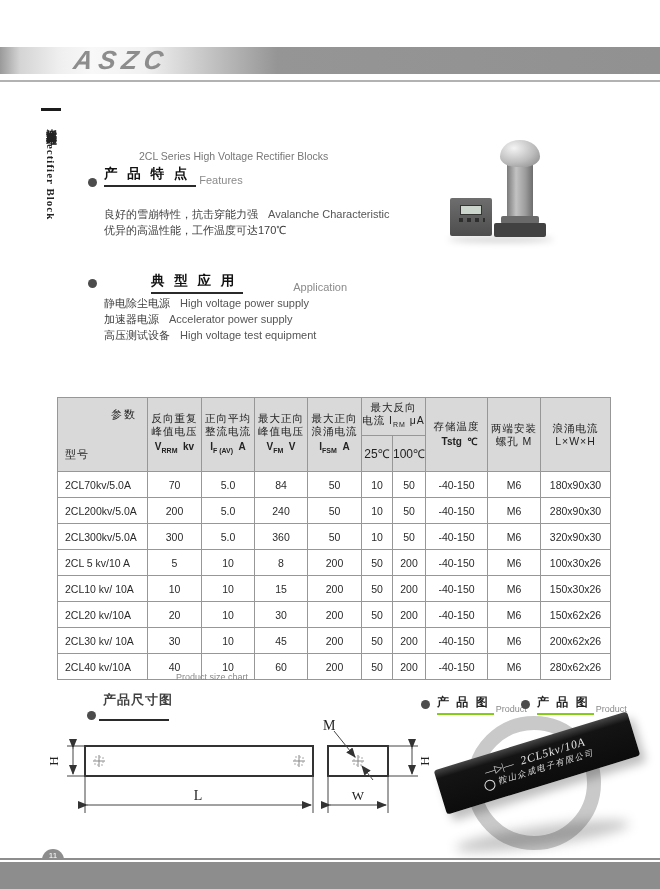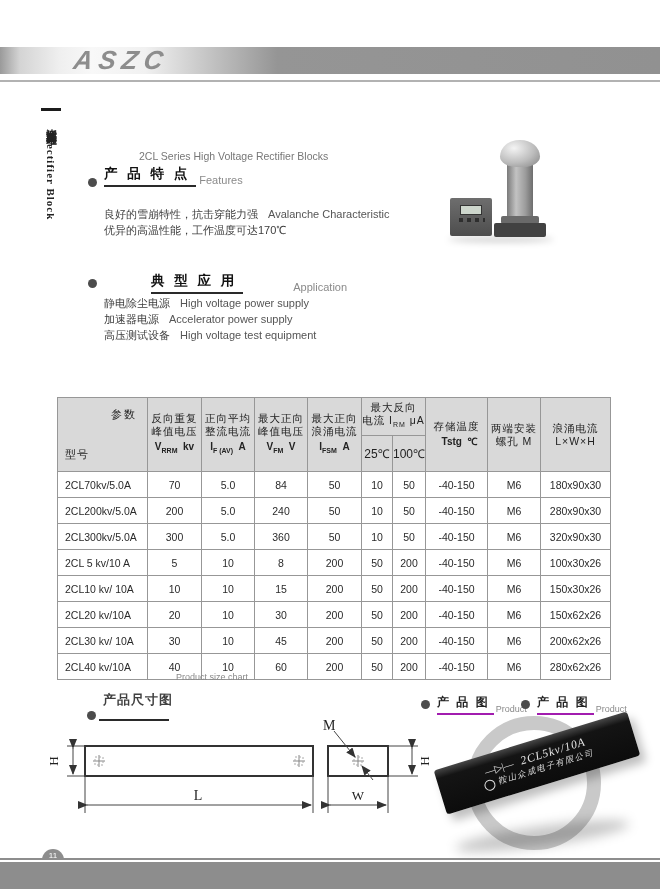--- a/index.html
+++ b/index.html
@@ -74,21 +74,21 @@
 
   
   .sz-cn{position:absolute;left:103px;top:691px;font-size:13px;font-weight:bold;color:#404040;letter-spacing:1px;}
   .sz-bullet{position:absolute;left:87px;top:711px;width:9px;height:9px;border-radius:50%;background:#4c4c4c;}
   .sz-line{position:absolute;left:99px;top:719px;width:70px;height:2px;background:#2a2a2a;}
   .sz-en{position:absolute;left:176px;top:672px;font-size:9px;color:#8a8a8a;}
   .diagram{position:absolute;left:40px;top:710px;}
 
   
   .prod-sec{position:absolute;top:694px;display:flex;align-items:center;}
-  .prod-sec .pcn{font-size:12px;font-weight:bold;letter-spacing:2px;border-bottom:2px solid #a21caf;padding:0 4px 2px 0;}
+  .prod-sec .pcn{font-size:12px;font-weight:bold;letter-spacing:2px;border-bottom:2px solid #84cc16;padding:0 4px 2px 0;}
   .prod-sec .pen{font-size:9px;color:#8a8a8a;margin-left:2px;align-self:flex-end;padding-bottom:1px;}
 
   
   .ring{position:absolute;left:467px;top:716px;width:134px;height:134px;border-radius:50%;
     border:14px solid #c9c9c9;box-sizing:border-box;}
   .block-shadow{position:absolute;left:455px;top:826px;width:175px;height:20px;background:rgba(0,0,0,.22);
     filter:blur(6px);transform:rotate(-8deg);border-radius:50%;}
   .block{position:absolute;left:436px;top:740px;width:202px;height:46px;transform:rotate(-17deg);
     background:linear-gradient(180deg,#474747 0%,#141414 20%,#0c0c0c 100%);border-radius:3px;
     display:flex;flex-direction:column;justify-content:center;align-items:center;

